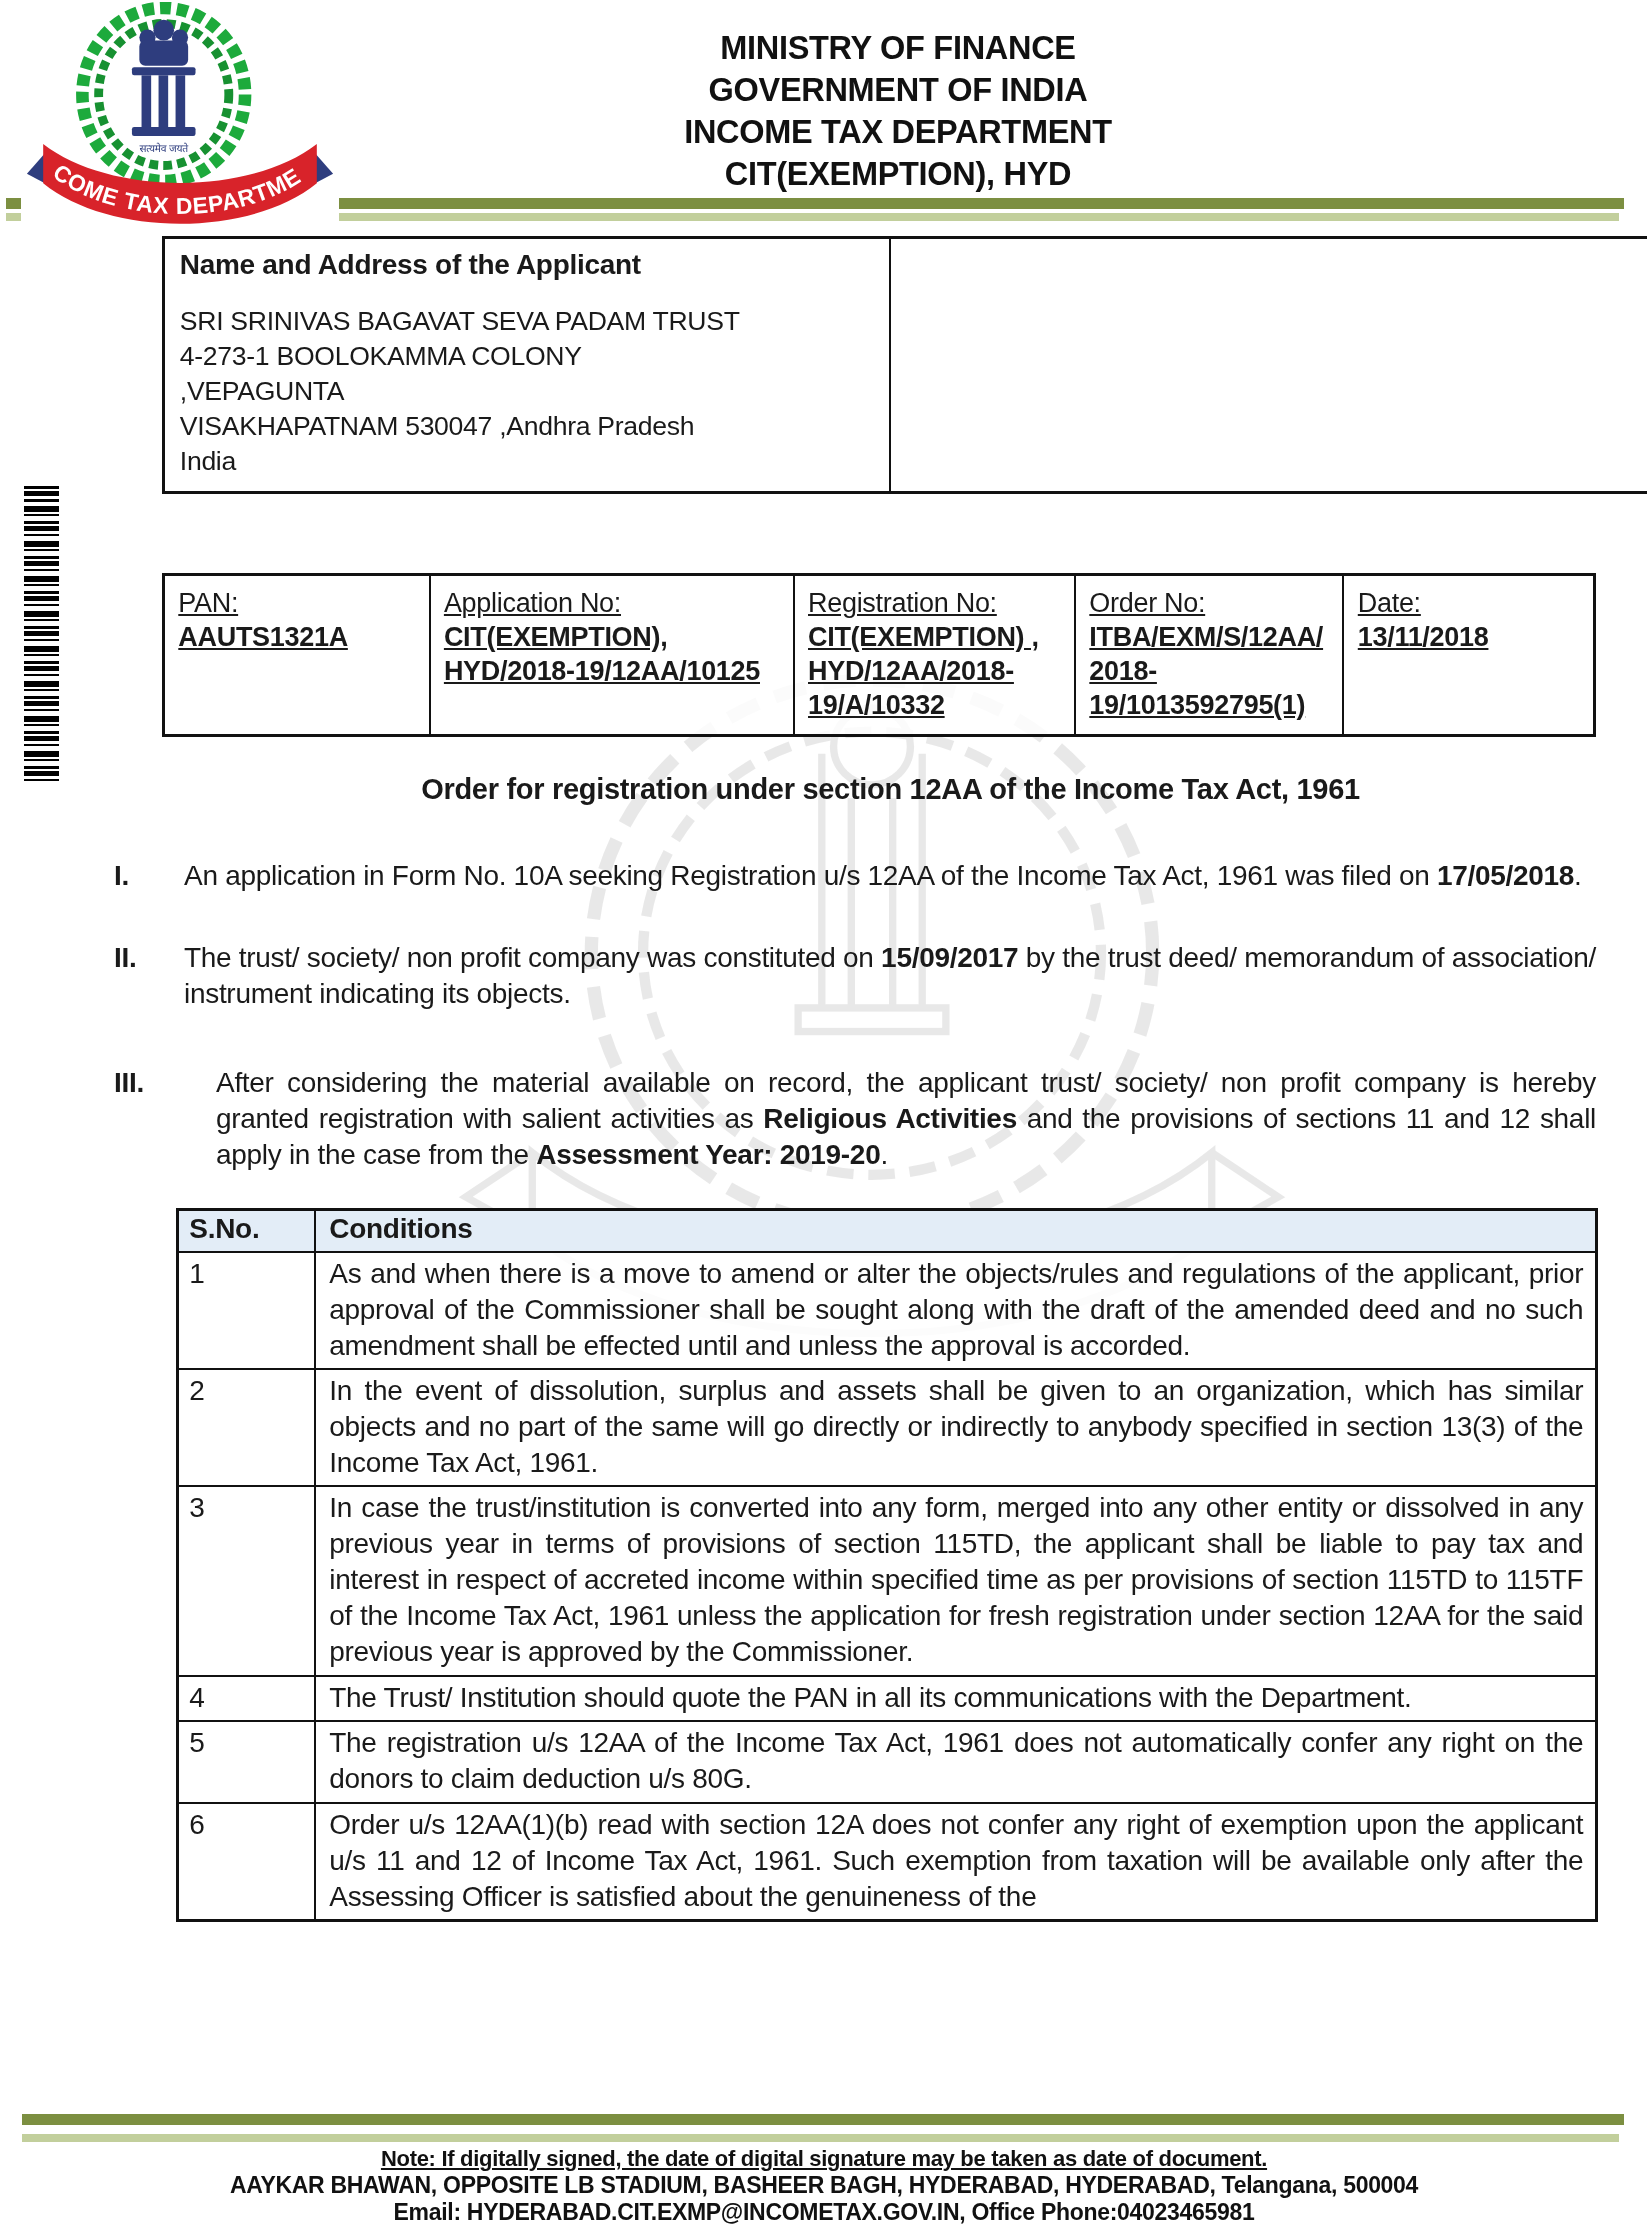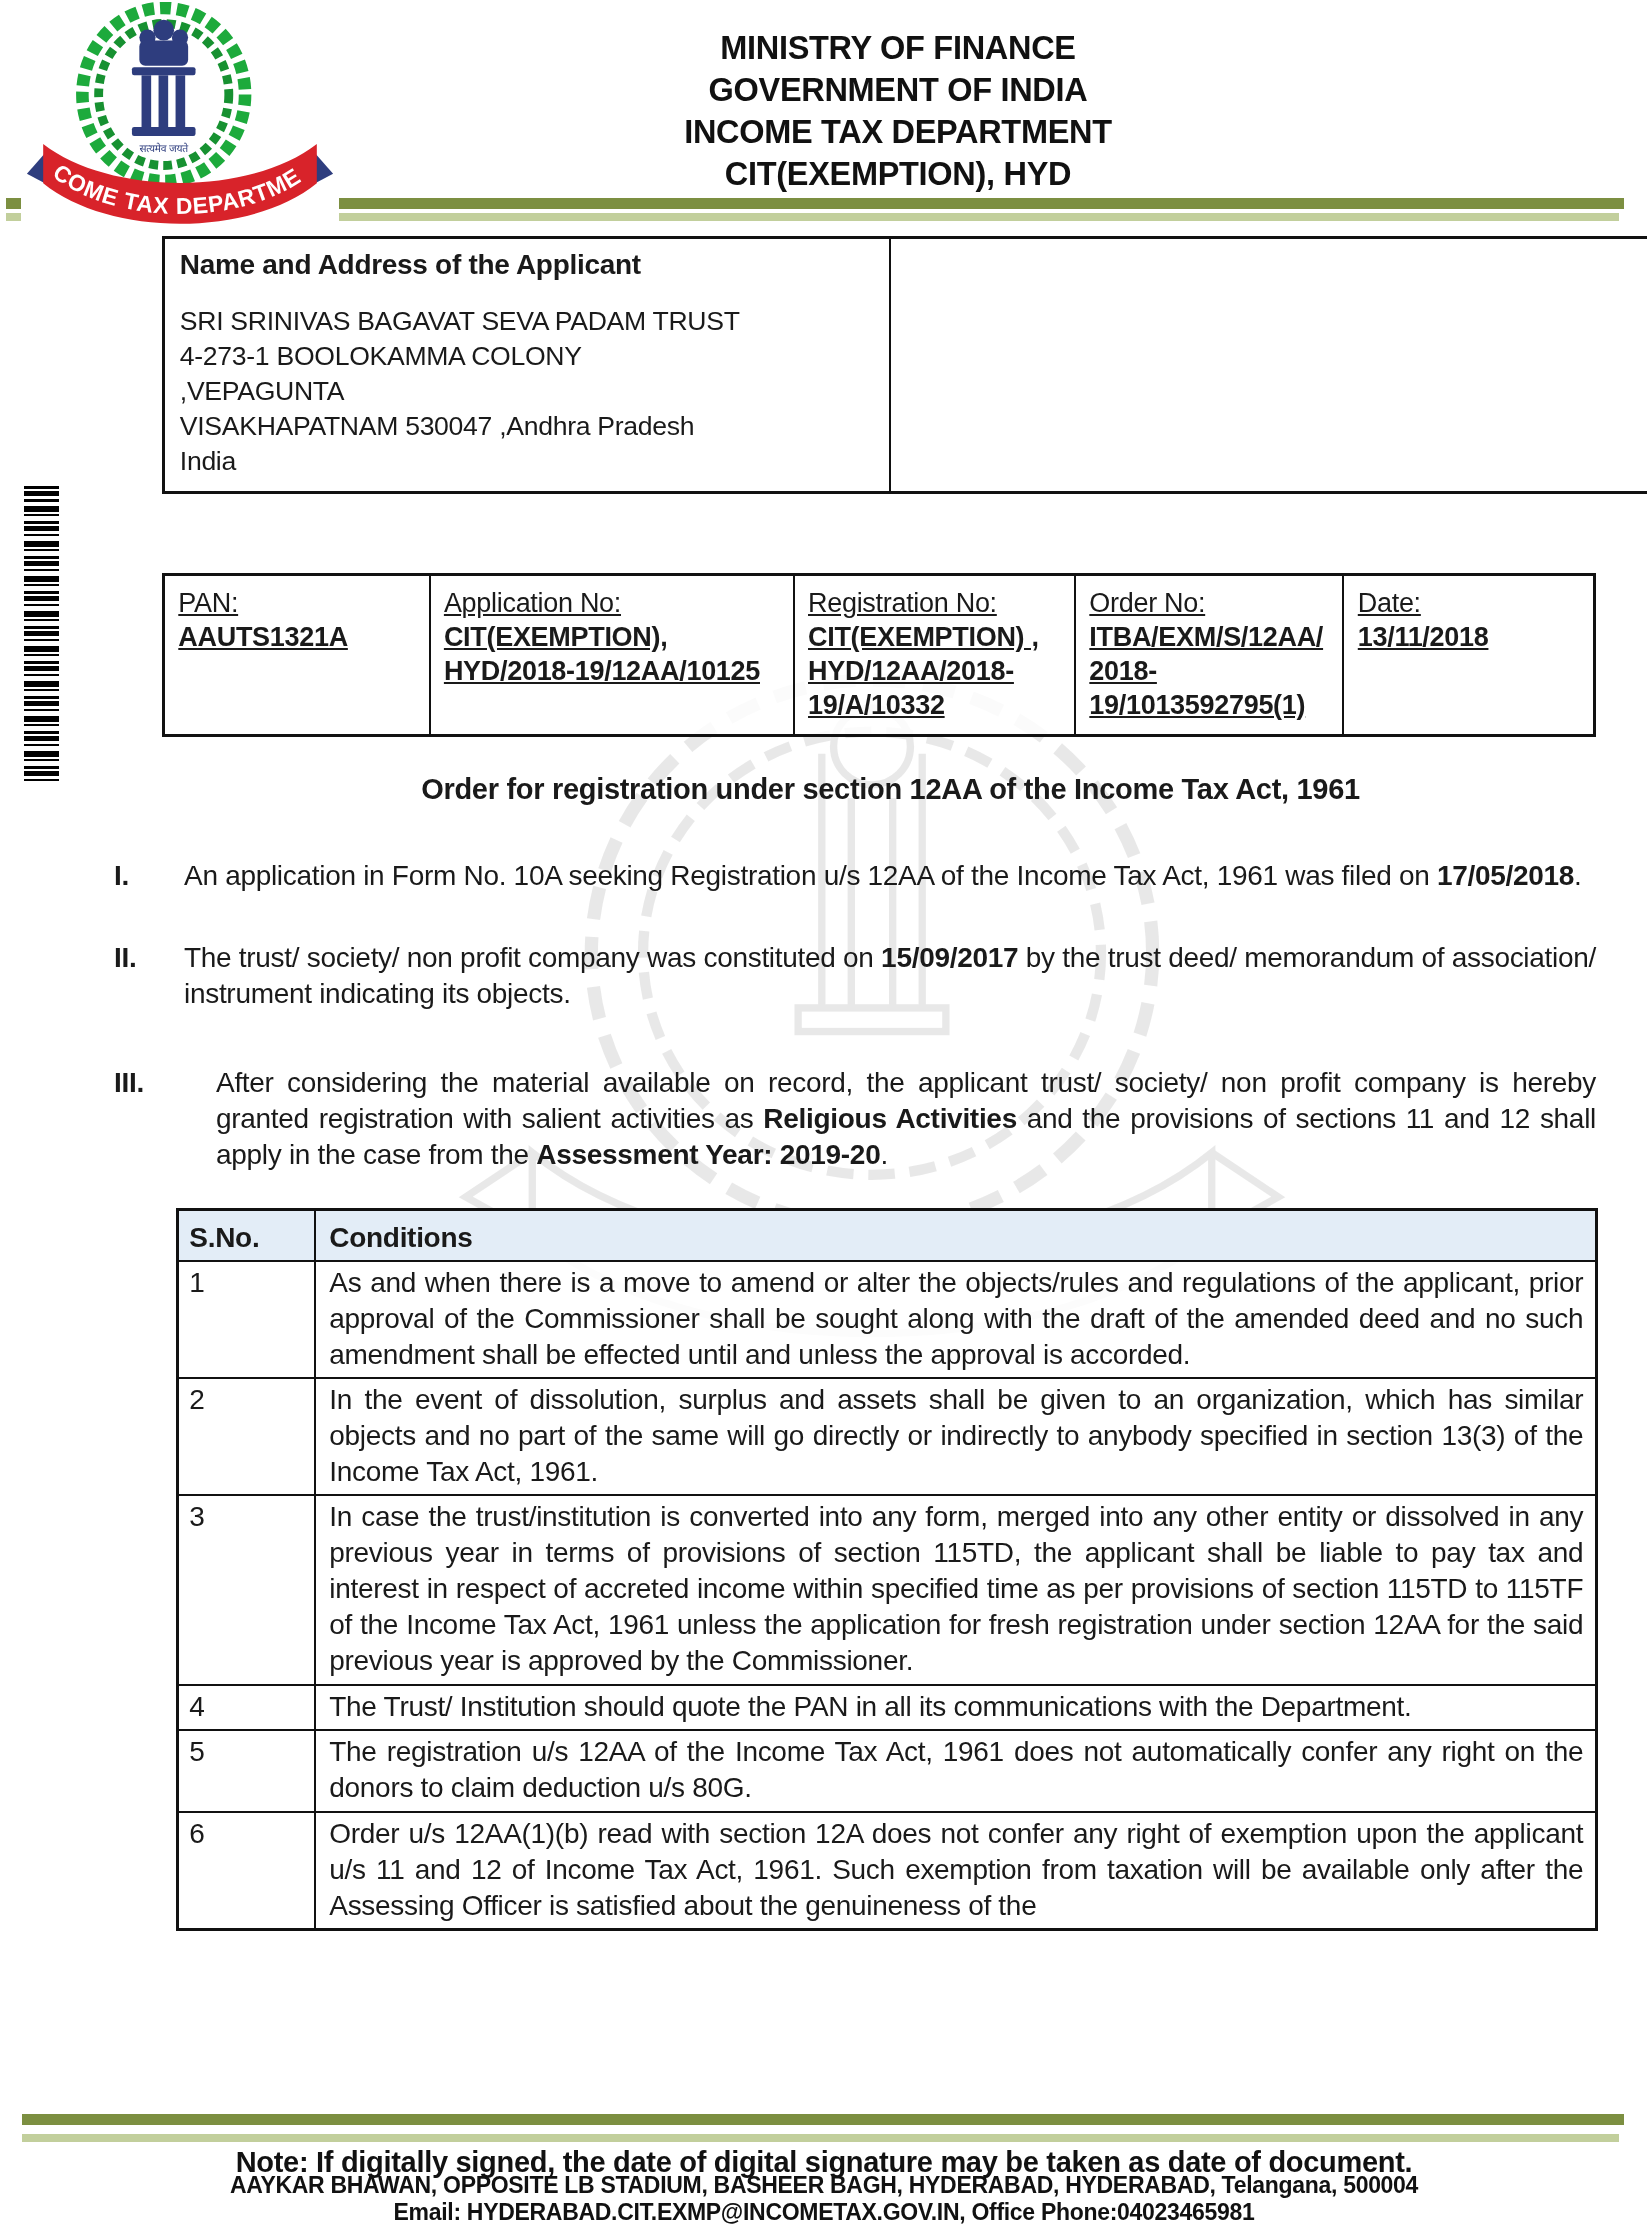--- a/index.html
+++ b/index.html
@@ -60,28 +60,28 @@
   
   .conditions{
     position:absolute; left:176px; top:1208px; width:1422px; z-index:2;
     border:3px solid #111; box-sizing:border-box; background:rgba(255,255,255,0.85);
   }
   .crow{display:flex; border-top:2.2px solid #111;}
   .crow:first-child{border-top:none;}
   .chead{background:#e3edf7; font-weight:bold;}
   .cno{width:137px; flex:none; box-sizing:border-box; border-right:2.2px solid #111; padding:3px 10.3px; font-size:28px; line-height:36px;}
   .ctext{flex:1; padding:3px 11.8px 4.4px 13.3px; font-size:28px; line-height:36px; text-align:justify;}
-  .chead .cno,.chead .ctext{padding-top:9px; padding-bottom:3.7px;}
+  .chead .cno,.chead .ctext{padding-top:0; padding-bottom:3.7px;}
   
   .watermark{position:absolute; left:355px; top:665px; width:1034px; height:739px; z-index:0; opacity:0.55;}
   
   .bot-dark{left:22px; right:24.4px; top:2114px;}
   .bot-light{left:22px; right:29.5px; top:2134px;}
   .foot-line{position:absolute; left:0; width:100%; text-align:center; font-weight:bold; z-index:2; color:#111;}
-  .f-note{top:2146px; font-size:29px;}
+  .f-note{top:2146px; font-size:22px;text-decoration:underline;}
   .f-addr{top:2172px; font-size:23px;}
   .f-mail{top:2199px; font-size:23px;}
 </style>
 </head>
 <body>
 
 <div class="page">
 
   <svg class="watermark" viewBox="0 0 700 500" aria-hidden="true">
     <g fill="none" stroke="#d7d7d7" stroke-width="5">

